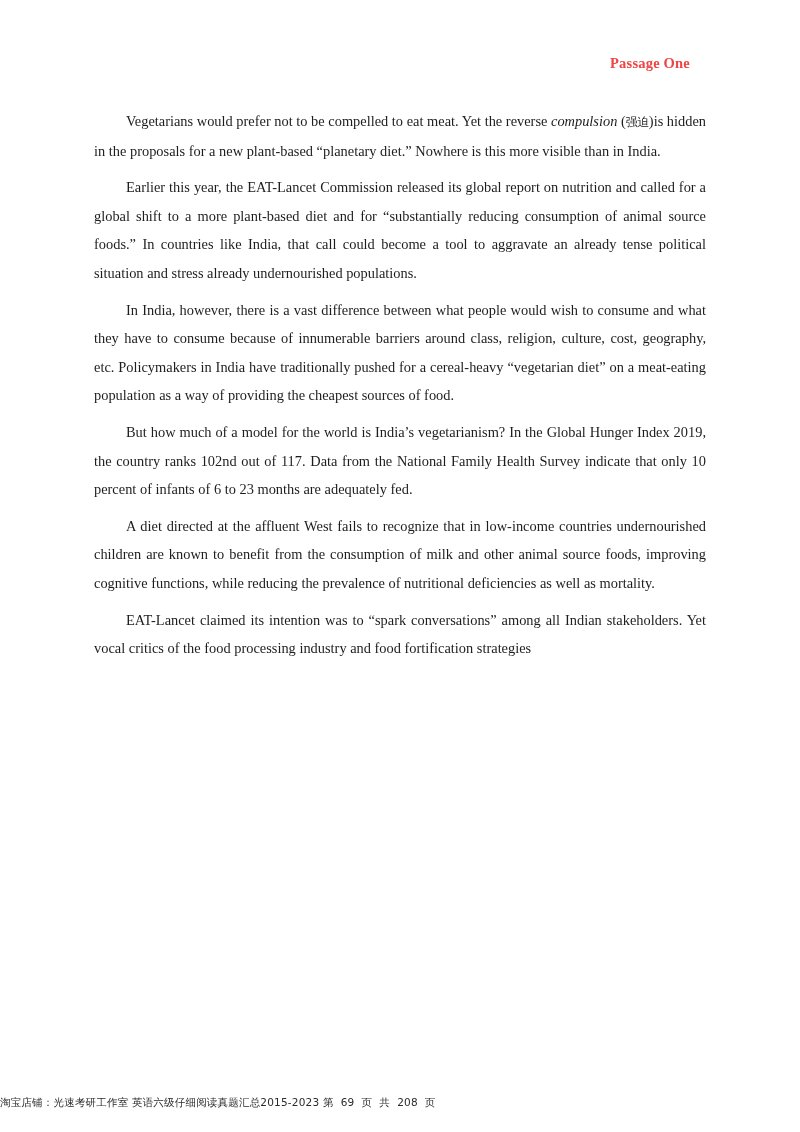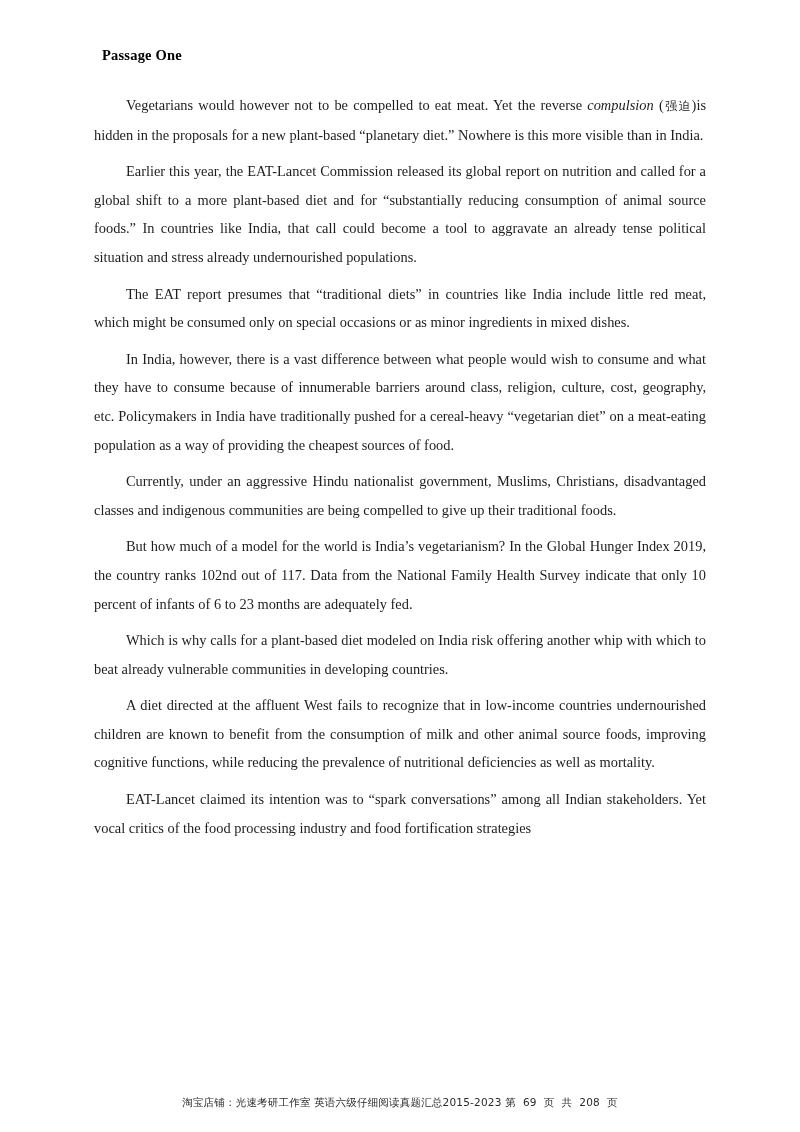--- a/index.html
+++ b/index.html
@@ -17,28 +17,28 @@
     font-family: "Liberation Serif", "DejaVu Serif", serif;
     color: #1a1a1a;
   }
   .page-inner {
     position: absolute;
     left: 94px;
     top: 0;
     width: 612px;
   }
   .doc-title {
-    text-align: left;
+    text-align: right;
     font-weight: bold;
     font-size: 14.5px;
     letter-spacing: 0.2px;
-    margin: 8px;
+    margin: 16px;
     padding-top: 39px;
     padding-bottom: 0;
-    color: #000000;
+    color: #ef4444;
     font-family: "Liberation Serif", "DejaVu Serif", serif;
   }
   .body-text {
     margin: 0;
     padding: 0;
   }
   .para {
     margin: 0;
     padding: 0;
     text-indent: 32px;
@@ -61,21 +61,20 @@
     letter-spacing: -0.5px;
   }
   .first-para-spacer {
     height: 19px;
   }
   .footer {
     position: absolute;
     left: 0;
     right: 0;
     bottom: 22px;
-    text-align: center;
     font-size: 10.5px;
     color: #2b2b2b;
     font-family: "DejaVu Sans", sans-serif;
     letter-spacing: 0.2px;
   }
   .footer .seg {
     white-space: pre;
   }
 </style>
 </head>
@@ -83,28 +82,25 @@
 
 <div class="page">
   <div class="page-inner">
 
     <h1 class="doc-title">Passage One</h1>
 
     <div class="first-para-spacer"></div>
 
     <div class="body-text">
 
-      <p class="para"><span>Vegetarians would however not to be compelled to eat meat. Yet the reverse </span><i>compulsion</i><span> (</span><span class="cn">强迫</span><span>)is hidden in the proposals for a new plant-based “planetary diet.” Nowhere is this more visible than in India.</span></p>
+      <p class="para"><span>Vegetarians would prefer not to be compelled to eat meat. Yet the reverse </span><i>compulsion</i><span> (</span><span class="cn">强迫</span><span>)is hidden in the proposals for a new plant-based “planetary diet.” Nowhere is this more visible than in India.</span></p>
 
       <p class="para">Earlier this year, the EAT-Lancet Commission released its global report on nutrition and called for a global shift to a more plant-based diet and for “substantially reducing consumption of animal source foods.” In countries like India, that call could become a tool to aggravate an already tense political situation and stress already undernourished populations.</p>
-      <p class="para">The EAT report presumes that “traditional diets” in countries like India include little red meat, which might be consumed only on special occasions or as minor ingredients in mixed dishes.</p>
       <p class="para">In India, however, there is a vast difference between what people would wish to consume and what they have to consume because of innumerable barriers around class, religion, culture, cost, geography, etc. Policymakers in India have traditionally pushed for a cereal-heavy “vegetarian diet” on a meat-eating population as a way of providing the cheapest sources of food.</p>
-      <p class="para">Currently, under an aggressive Hindu nationalist government, Muslims, Christians, disadvantaged classes and indigenous communities are being compelled to give up their traditional foods.</p>
       <p class="para">But how much of a model for the world is India’s vegetarianism? In the Global Hunger Index 2019, the country ranks 102nd out of 117. Data from the National Family Health Survey indicate that only 10 percent of infants of 6 to 23 months are adequately fed.</p>
-      <p class="para">Which is why calls for a plant-based diet modeled on India risk offering another whip with which to beat already vulnerable communities in developing countries.</p>
       <p class="para">A diet directed at the affluent West fails to recognize that in low-income countries undernourished children are known to benefit from the consumption of milk and other animal source foods, improving cognitive functions, while reducing the prevalence of nutritional deficiencies as well as mortality.</p>
       <p class="para">EAT-Lancet claimed its intention was to “spark conversations” among all Indian stakeholders. Yet vocal critics of the food processing industry and food fortification strategies</p>
 
     </div>
   </div>
 
   <div class="footer"><span class="seg">淘宝店铺：光速考研工作室</span><span class="seg"> </span><span class="seg">英语六级仔细阅读真题汇总2015-2023</span><span class="seg"> </span><span class="seg">第</span><span class="seg">  </span><span class="seg">69</span><span class="seg">  </span><span class="seg">页</span><span class="seg">  </span><span class="seg">共</span><span class="seg">  </span><span class="seg">208</span><span class="seg">  </span><span class="seg">页</span></div>
 
 </div>
 

